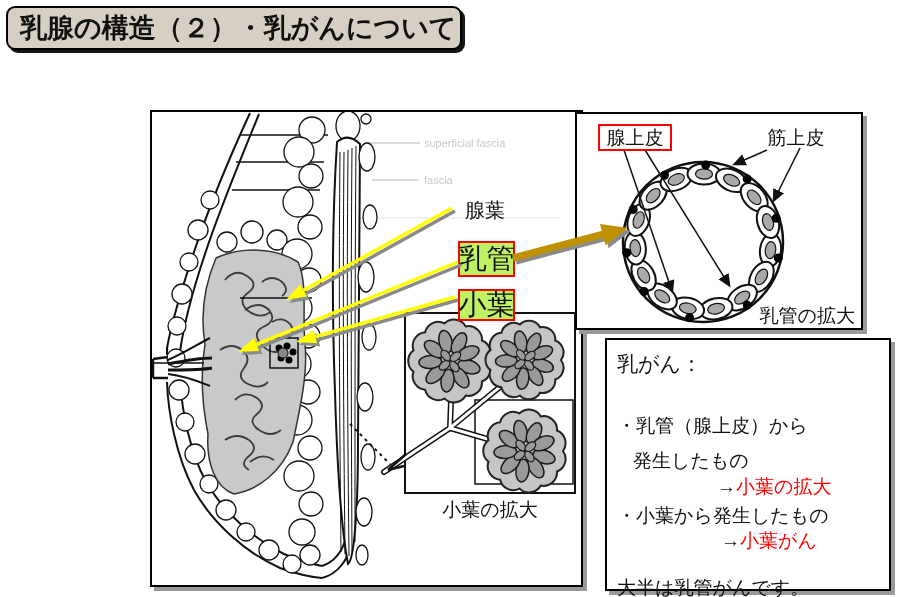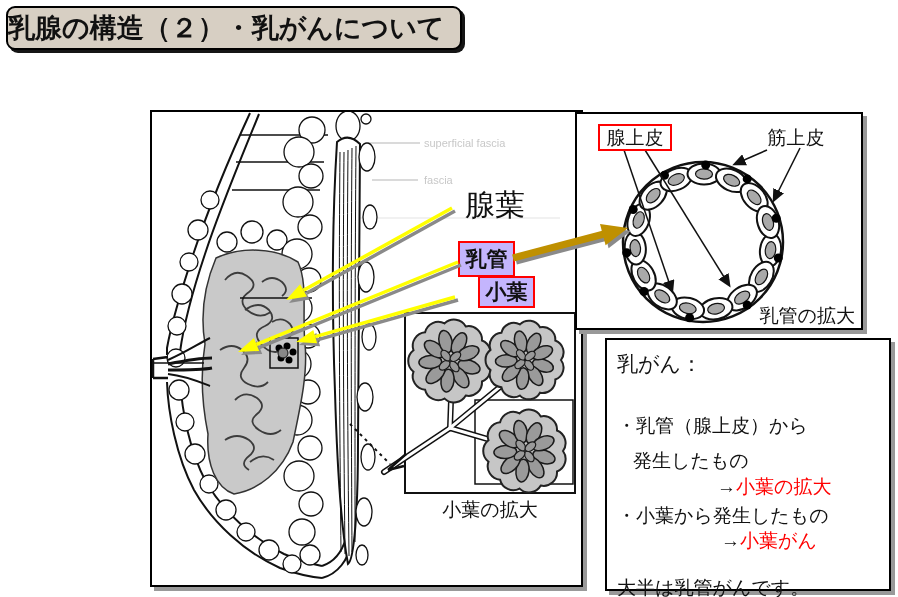--- a/index.html
+++ b/index.html
@@ -6,31 +6,31 @@
     --red:#ff0000; --yellow:#ffff00; --gold:#bf9000;
     --titlebg:#d7cfc3; --shadow:#999999; --gland:#c9c9c9;
   }
   html,body{margin:0;padding:0;background:#fff;}
   .stage{position:relative;width:898px;height:597px;background:#ffffff;overflow:hidden;
          font-family:"Liberation Sans",sans-serif;color:#111;}
   
   .title-box{position:absolute;left:6px;top:6px;width:452px;height:40px;
     background:var(--titlebg);border:2px solid #000;border-radius:9px;
     box-shadow:3px 3px 0 #151515;display:flex;align-items:center;}
-  .title-box .t{font-size:27px;font-weight:bold;letter-spacing:0px;white-space:nowrap;}
+  .title-box .t{font-size:27px;font-weight:bold;padding-left:12px;letter-spacing:0px;white-space:nowrap;}
   
   .panel{position:absolute;background:#fff;border:2px solid #000;box-shadow:4px 4px 0 var(--shadow);}
   .panel-left{left:150px;top:110px;width:429px;height:473px;}
   .panel-duct{left:575px;top:112px;width:284px;height:214px;}
   .panel-cancer{left:605px;top:338px;width:282px;height:249px;}
   .panel svg{position:absolute;left:0;top:0;}
   
-  .lp-label{position:absolute;font-size:30px;white-space:nowrap;}
+  .lp-label{position:absolute;font-size:20px;white-space:nowrap;margin-top:12px;}
   .lp-box{position:absolute;border:2px solid var(--red);display:flex;align-items:center;justify-content:center;
-          font-size:21px;background:#c4b5fd;white-space:nowrap;font-weight:bold;}
+          font-size:28px;background:#bef264;white-space:nowrap;}
   
   .overlay{position:absolute;left:0;top:0;pointer-events:none;}
   .ysh{stroke:#8a8a8a;stroke-width:3.5;fill:none;}
   .yln{stroke:var(--yellow);stroke-width:3.5;fill:none;}
   .yhd{fill:var(--yellow);stroke:none;}
   .yhs{fill:#8a8a8a;stroke:none;}
   .gsh{stroke:#8a8a8a;stroke-width:7;fill:none;}
   .gln{stroke:var(--gold);stroke-width:7;fill:none;}
   .ghd{fill:var(--gold);stroke:none;}
   .ghs{fill:#8a8a8a;stroke:none;}
@@ -242,21 +242,21 @@
             <ellipse cx="367.6" cy="343.3" rx="6.1" ry="3.8" fill="#9a9a9a" stroke="#1a1a1a" stroke-width="1.2" transform="rotate(141.6 367.6 343.3)"></ellipse>
             <ellipse cx="368.7" cy="333.6" rx="6.1" ry="3.8" fill="#9a9a9a" stroke="#1a1a1a" stroke-width="1.2" transform="rotate(231.6 368.7 333.6)"></ellipse>
             <ellipse cx="378.4" cy="334.7" rx="6.1" ry="3.8" fill="#9a9a9a" stroke="#1a1a1a" stroke-width="1.2" transform="rotate(321.6 378.4 334.7)"></ellipse>
           </g>
       </g>
       <text class="jptext" x="338" y="404" text-anchor="middle">小葉の拡大</text>
     </svg>
 
     <div class="lp-label" style="left:313px;top:73px;">腺葉</div>
     <div class="lp-box" style="left:306px;top:129px;width:53px;height:32px;">乳管</div>
-    <div class="lp-box" style="left:306px;top:164px;width:53px;height:28px;margin-left:20px;">小葉</div>
+    <div class="lp-box" style="left:306px;top:177px;width:53px;height:28px;">小葉</div>
   </div>
 
   <div class="panel panel-duct">
     <svg width="284" height="214" viewBox="0 0 284 214">
       <defs>
         <marker id="ah" markerWidth="9" markerHeight="8" refX="7" refY="4" orient="auto">
           <path d="M0,0 L9,4 L0,8 Z" fill="#111"></path>
         </marker>
       </defs>
       <circle cx="126" cy="128" r="80" fill="#fff" stroke="#111" stroke-width="2.5"></circle>

